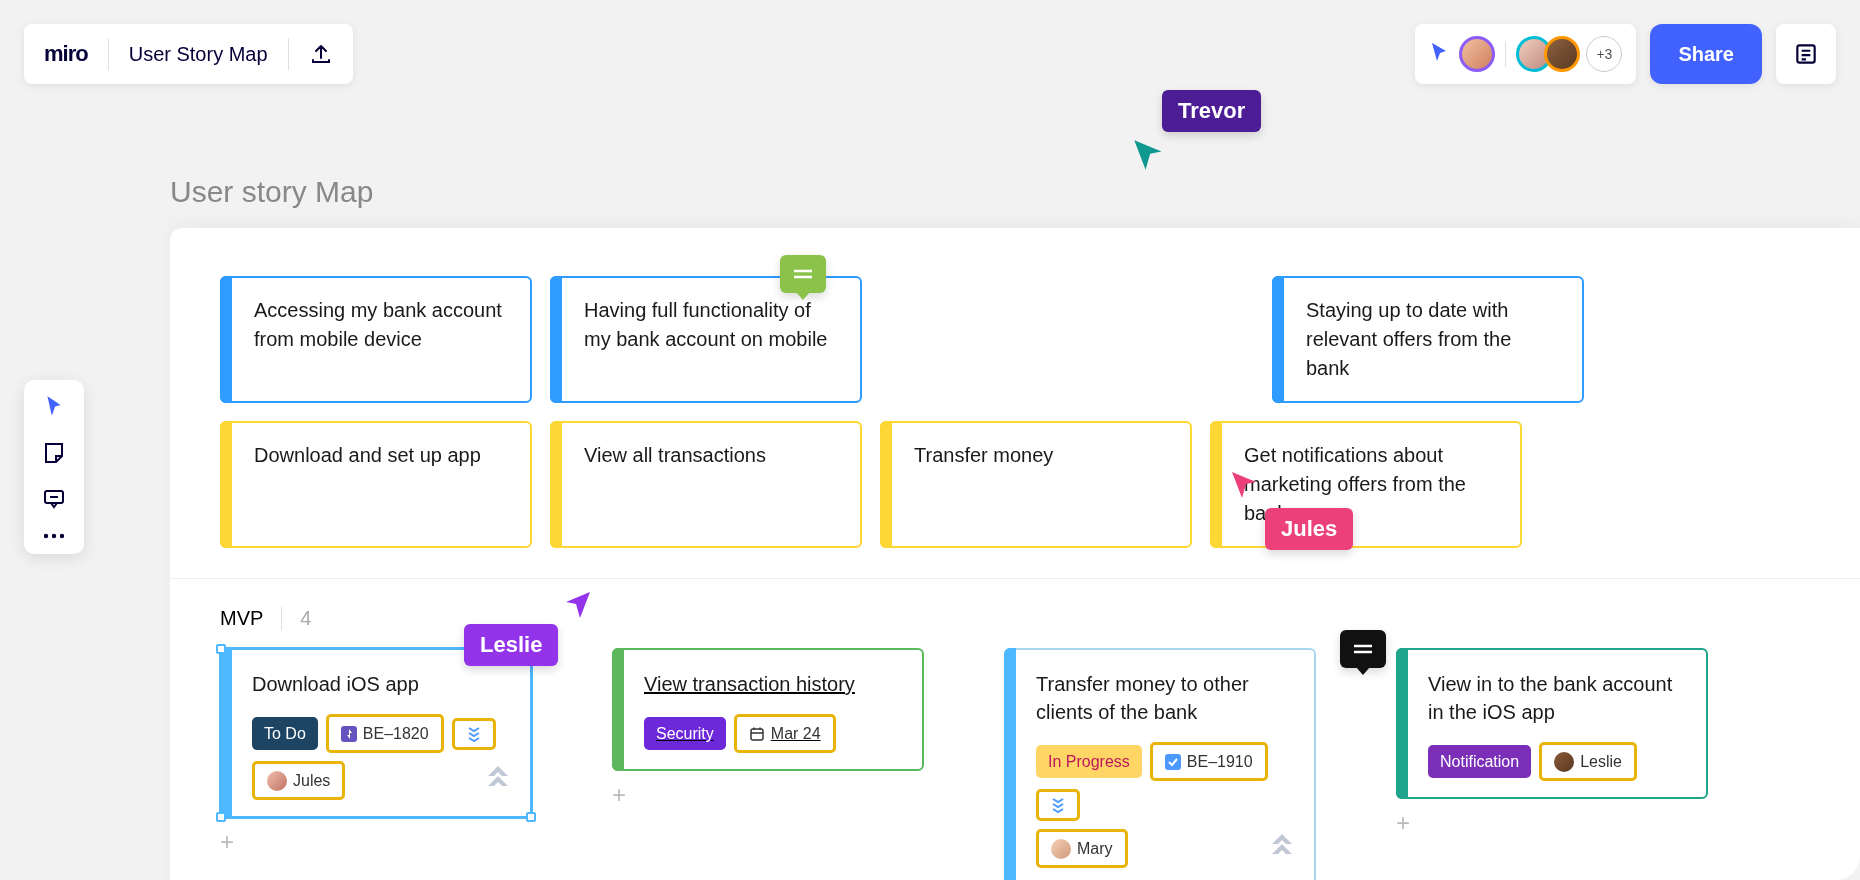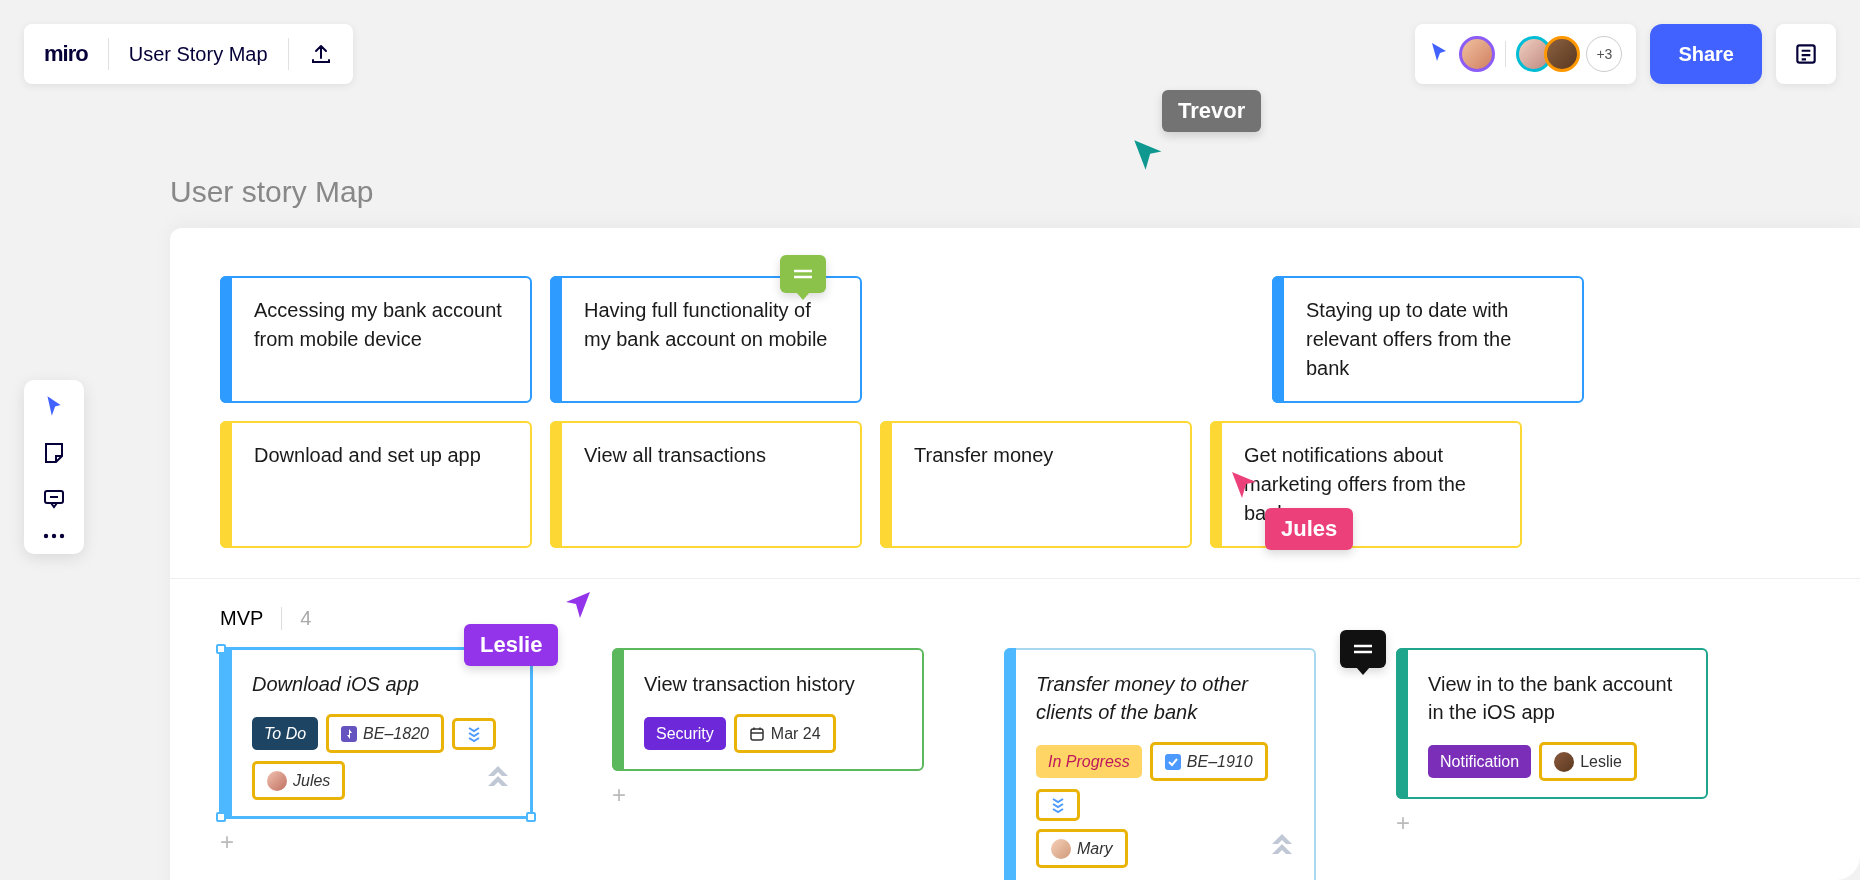--- a/index.html
+++ b/index.html
@@ -117,23 +117,23 @@
       content: '';
       position: absolute;
       left: -2px; top: -2px; bottom: -2px;
       width: 12px;
       background: var(--accent);
       border-radius: 6px 0 0 6px;
     }
     .card-content { padding: 18px 24px 18px 32px; font-size: 20px; color: #1a1a1a; line-height: 1.45; }
     .card.blue { --accent:#2d9bff; border-color:#2d9bff; }
     .card.yellow { --accent:#fdd835; border-color:#fdd835; }
-    .card.lightblue { --accent:#4db8ff; border-color:#a8d8f0;font-style:italic; }
+    .card.lightblue { --accent:#4db8ff; border-color:#a8d8f0; }
     .card.lightblue.selected { border-color:#4db8ff; box-shadow: 0 0 0 1px #4db8ff; }
-    .card.green { --accent:#5cb85c; border-color:#5cb85c; }
+    .card.green { --accent:#5cb85c; border-color:#5cb85c;text-decoration:underline; }
     .card.teal { --accent:#1fa58c; border-color:#1fa58c; }
     .spacer { width: 374px; }
 
     .sep { height: 1px; background: #eee; margin: 30px -50px 28px -50px; }
 
     .release-header { display:flex; align-items:center; gap: 18px; font-size: 20px; margin-bottom: 18px; }
     .release-header .count { color:#aaa; border-left:1px solid #ddd; padding-left:18px; }
 
     .story-card .card-content { padding: 20px 24px 16px 30px; }
     .story-title { font-size: 20px; color: #1a1a1a; margin-bottom: 16px; line-height:1.4; }
@@ -152,21 +152,21 @@
     }
     .add-under { color:#bbb; font-size:24px; margin-top:10px; cursor:pointer; }
 
     
     .callout {
       position: absolute;
       padding: 8px 16px; border-radius: 6px;
       color:#fff; font-size: 22px; font-weight:600;
       box-shadow: 0 4px 10px rgba(0,0,0,0.15);
     }
-    .callout.teal-bg { background:#737373; }
+    .callout.teal-bg { background:#4c1d95; }
     .callout.purple-bg { background:#9333ea; }
     .callout.pink-bg { background:#ec407a; }
     .callout.black-bg { background:#111; padding: 6px 12px; }
     .callout.green-bg { background:#8bc34a; padding: 6px 12px; }
     .cursor-shape { position:absolute; }
 
     .handle { position:absolute; width:10px; height:10px; background:#fff; border:2px solid #4db8ff; border-radius:2px; }
   </style>
 </head>
 <body>

